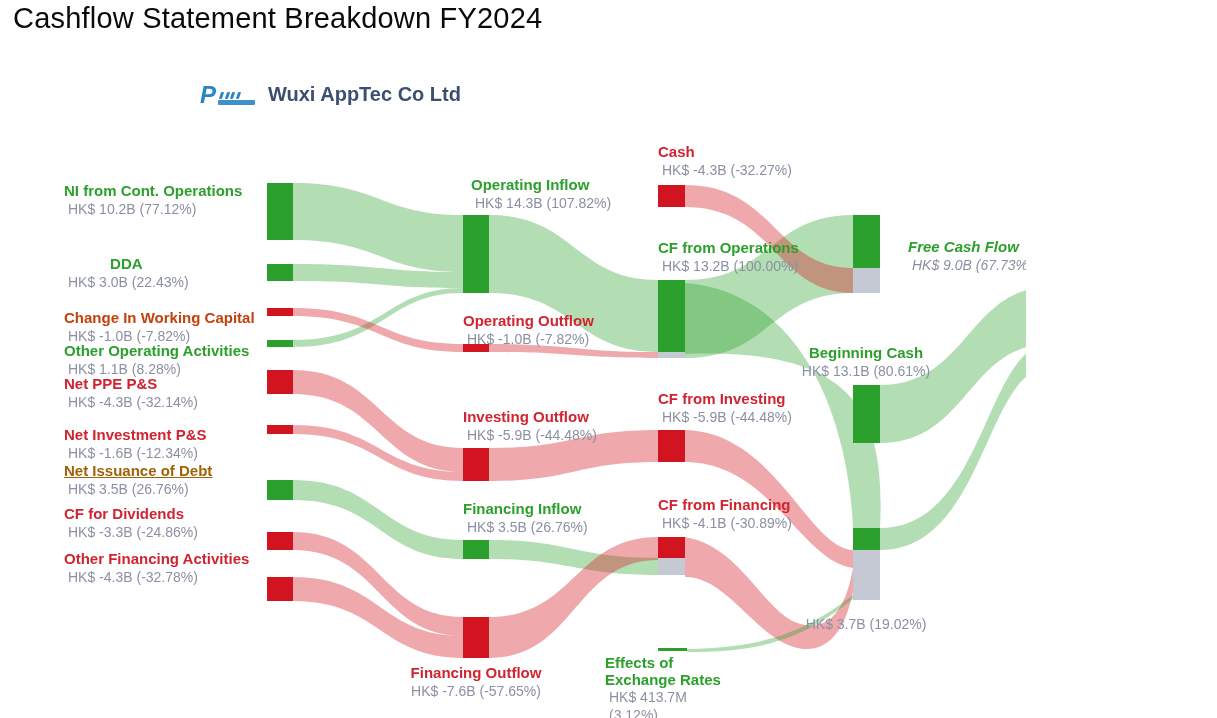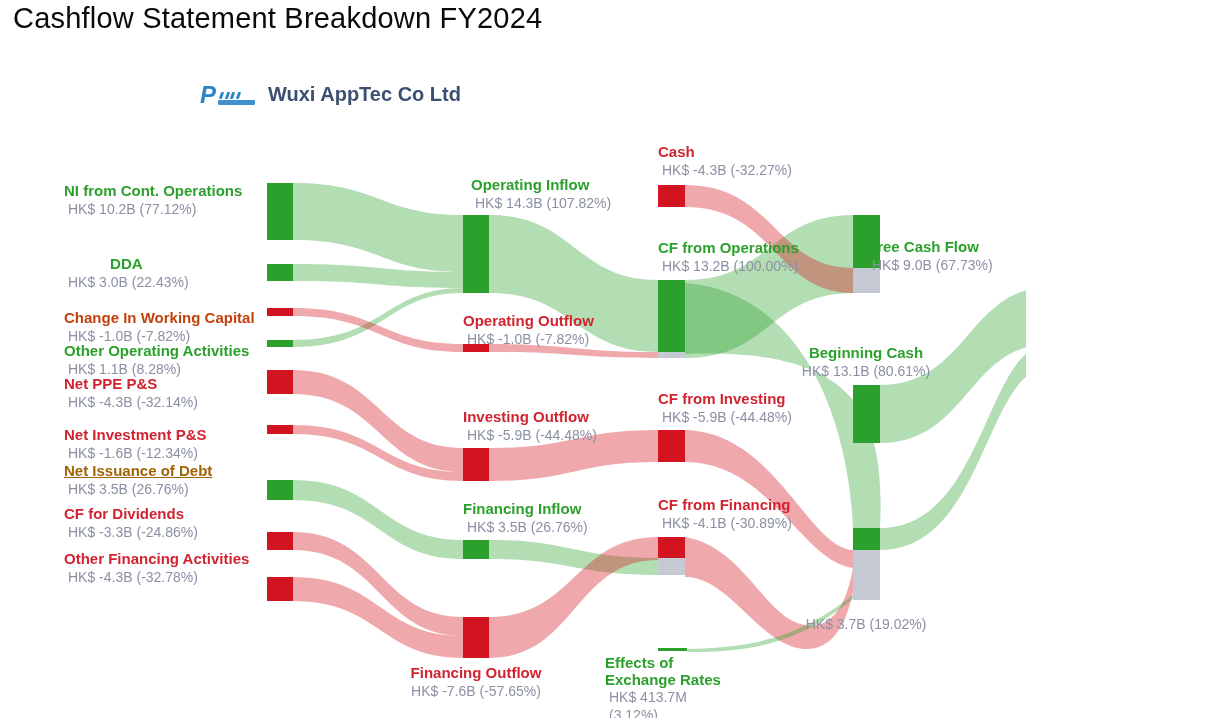--- a/index.html
+++ b/index.html
@@ -167,21 +167,21 @@
         <div class="nl-value">HK$ -5.9B (-44.48%)</div>
       </div>
       <div class="nlabel" style="left: 658px; top: 495px;">
         <div class="nl-title" style="color: rgb(209, 36, 48);">CF from Financing</div>
         <div class="nl-value">HK$ -4.1B (-30.89%)</div>
       </div>
       <div class="nlabel wrap" style="left: 605px; width: 120px; top: 654px;">
         <div class="nl-title" style="color: rgb(44, 160, 44);">Effects of Exchange Rates</div>
         <div class="nl-value">HK$ 413.7M (3.12%)</div>
       </div>
-      <div class="nlabel" style="left: 868px; top: 237px;">
+      <div class="nlabel" style="left: 908px; top: 237px; font-style: italic;">
         <div class="nl-title" style="color: rgb(44, 160, 44);">Free Cash Flow</div>
         <div class="nl-value">HK$ 9.0B (67.73%)</div>
       </div>
       <div class="nlabel center" style="left: 726px; width: 280px; top: 343px;">
         <div class="nl-title" style="color: rgb(44, 160, 44);">Beginning Cash</div>
         <div class="nl-value">HK$ 13.1B (80.61%)</div>
       </div>
       <div class="nlabel center" style="left: 726px; width: 280px; top: 615px;">
         <div class="nl-value">HK$ 3.7B (19.02%)</div>
       </div>

